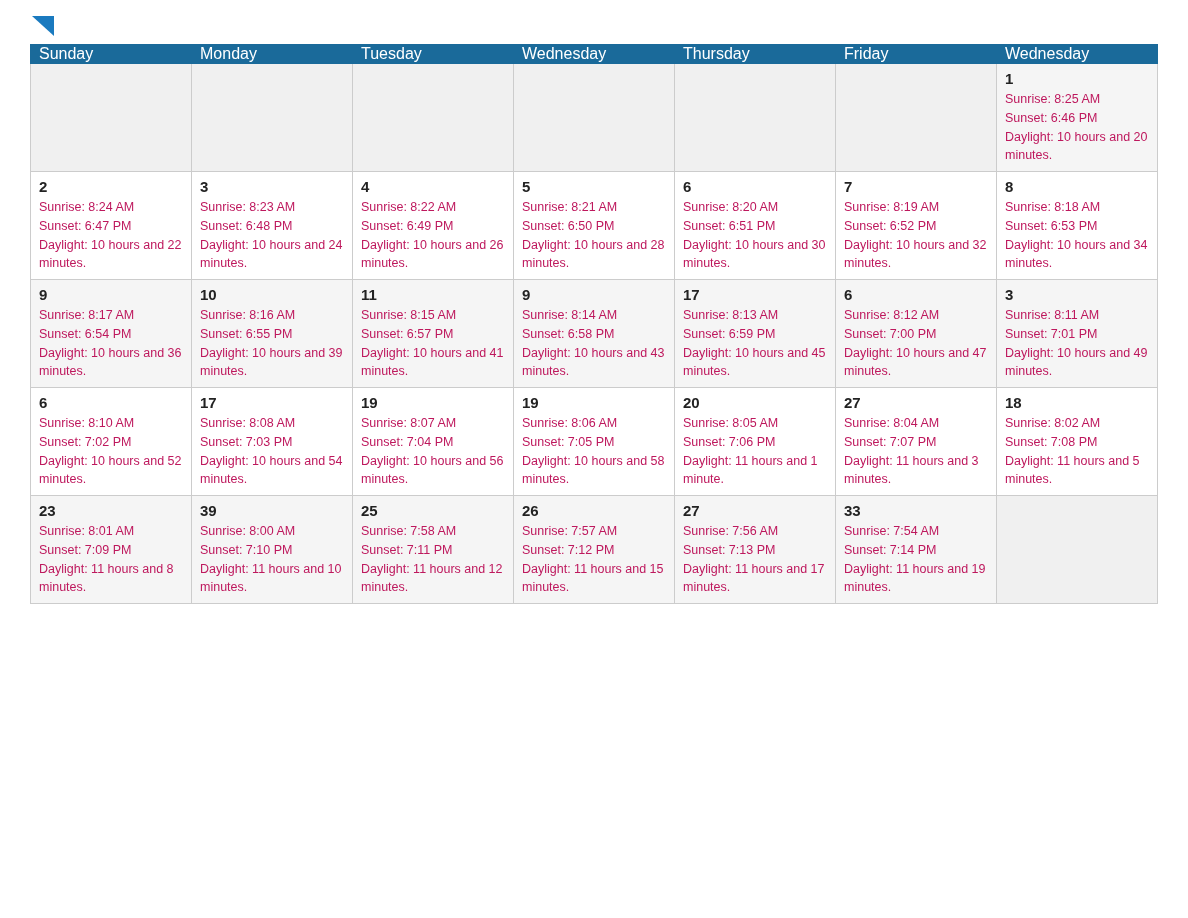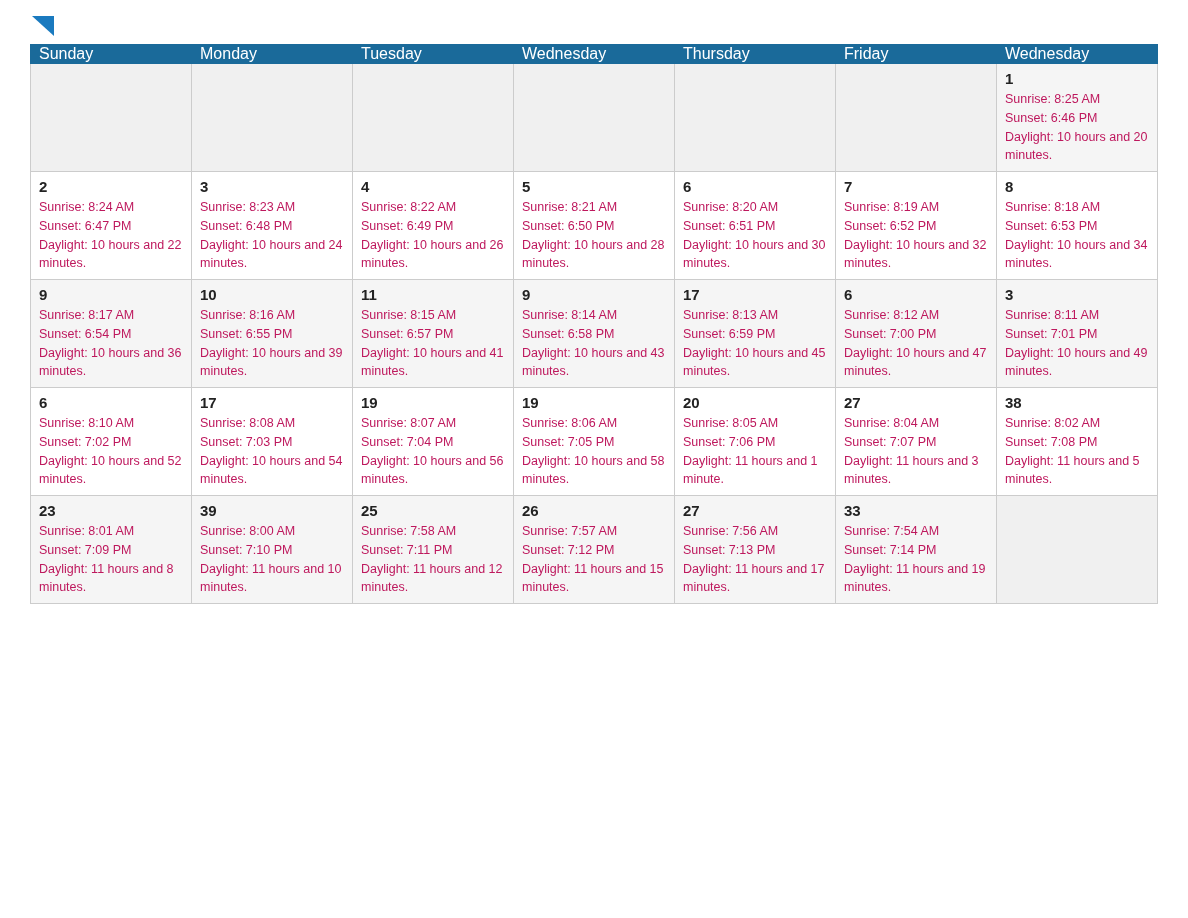--- a/index.html
+++ b/index.html
@@ -222,21 +222,21 @@
         </td>
         <td>
           <span class="day-number">20</span>
           <div class="day-info">Sunrise: 8:05 AM<br>Sunset: 7:06 PM<br>Daylight: 11 hours and 1 minute.</div>
         </td>
         <td>
           <span class="day-number">27</span>
           <div class="day-info">Sunrise: 8:04 AM<br>Sunset: 7:07 PM<br>Daylight: 11 hours and 3 minutes.</div>
         </td>
         <td>
-          <span class="day-number">38</span>
+          <span class="day-number">18</span>
           <div class="day-info">Sunrise: 8:02 AM<br>Sunset: 7:08 PM<br>Daylight: 11 hours and 5 minutes.</div>
         </td>
       </tr>
       <tr class="row-odd">
         <td>
           <span class="day-number">23</span>
           <div class="day-info">Sunrise: 8:01 AM<br>Sunset: 7:09 PM<br>Daylight: 11 hours and 8 minutes.</div>
         </td>
         <td>
           <span class="day-number">39</span>

